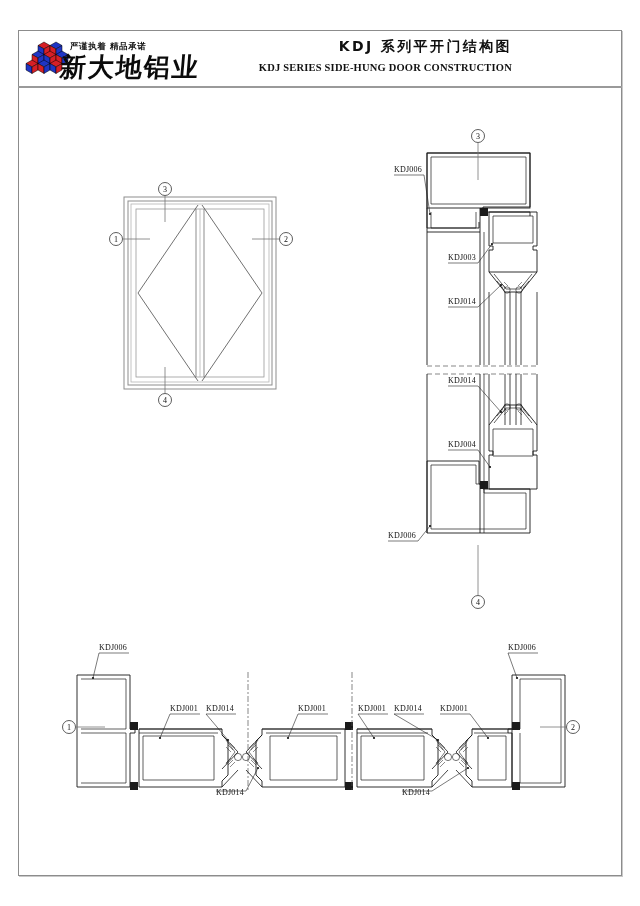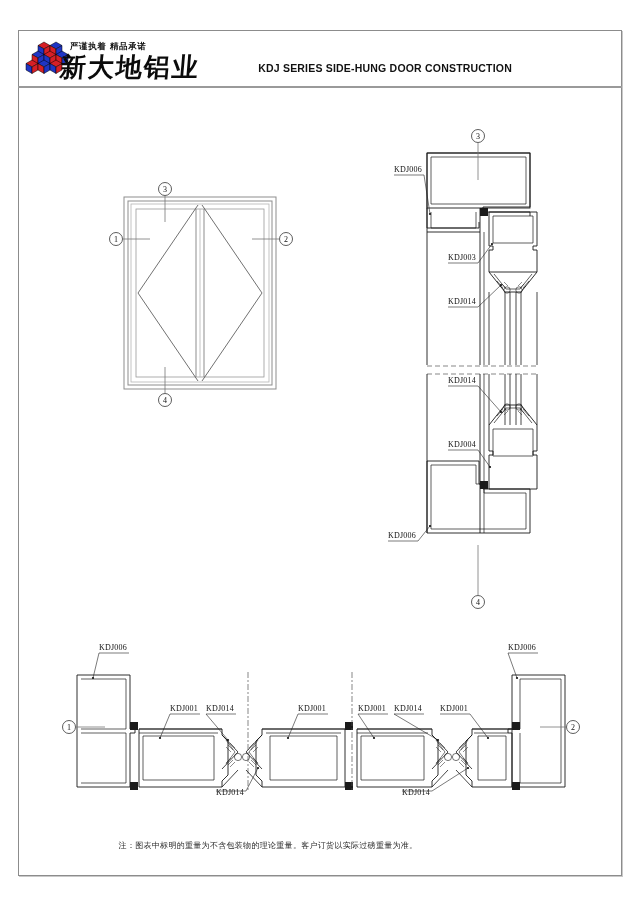--- a/index.html
+++ b/index.html
@@ -44,21 +44,21 @@
 
   
   .title-cn{
     position:absolute;right:24px;top:38px;
     font-family:"DejaVu Sans",sans-serif;
     font-size:14px;font-weight:bold;color:#111;
     letter-spacing:2.4px;white-space:nowrap;
   }
   .title-en{
     position:absolute;right:24px;top:62px;
-    font-family:Liberation Sans, sans-serif;
+    font-family:Liberation Serif, serif;
     font-size:10.5px;font-weight:bold;color:#111;
     letter-spacing:.2px;white-space:nowrap;
   }
 
   
   .note-cn{
     position:absolute;left:0;right:0;top:840px;text-align:center;
     font-family:"DejaVu Sans",sans-serif;font-size:8px;color:#2a2a2a;
     letter-spacing:.3px;
   }
@@ -131,23 +131,23 @@
           <polygon points="6,0 12,3.5 6,7 0,3.5" fill="#d61f26"></polygon>
           <polygon points="0,3.5 6,7 6,13.5 0,10" fill="#1f35c4"></polygon>
           <polygon points="12,3.5 12,10 6,13.5 6,7" fill="#d61f26"></polygon>
         </g>
       </g>
     </svg>
   </div>
 
   <div class="brand-slogan">严谨执着  精品承诺</div>
   <div class="brand-name">新大地铝业</div>
+  <div class="title-cn">KDJ 系列平开门结构图</div>
   <div class="title-en">KDJ SERIES SIDE-HUNG DOOR CONSTRUCTION</div>
 
-  <div class="note-cn">注：图表中标明的重量为不含包装物的理论重量。客户订货以实际过磅重量为准。</div>
 
   <svg class="dwg" viewBox="0 0 640 906">
 
     <g>
 
       <rect x="124" y="197" width="152" height="192" fill="none" stroke="#8d8d8d" stroke-width="1"></rect>
       <rect x="128" y="201" width="144" height="184" fill="none" stroke="#8d8d8d" stroke-width="1"></rect>
       <rect x="131" y="204" width="138" height="178" fill="none" stroke="#b5b5b5" stroke-width="0.8"></rect>
 
       <rect x="136" y="209" width="128" height="168" fill="none" stroke="#9a9a9a" stroke-width="0.8"></rect>

